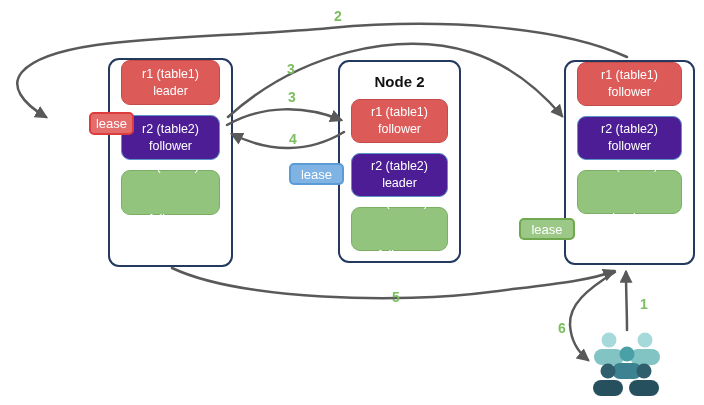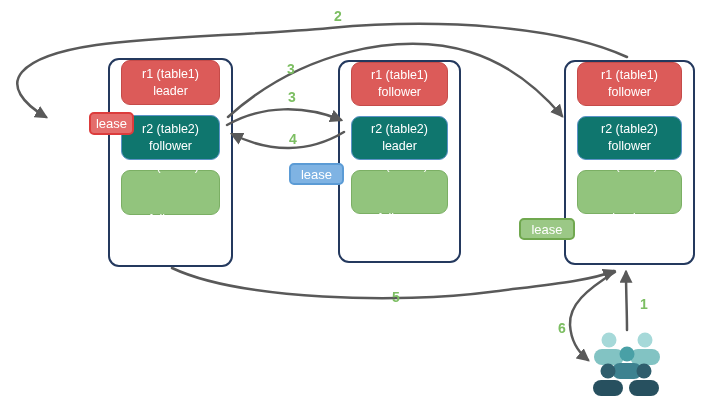--- a/index.html
+++ b/index.html
@@ -10,21 +10,21 @@
           box-sizing:border-box; z-index:1; }
   .node--1 { left:108px; top:58px;  width:125px; height:209px; }
   .node--2 { left:338px; top:60px;  width:123px; height:203px; }
   .node--3 { left:564px; top:60px;  width:131px; height:205px; }
   .node-title { text-align:center; font-weight:bold; font-size:15px; color:#111; margin:11px 4px 9px; }
   .replica { margin:0 11px 10px; height:45px; border-radius:9px; color:#fff; font-size:12.5px;
              line-height:1.35; display:flex; flex-direction:column; align-items:center;
              justify-content:center; text-align:center; box-sizing:border-box; border:1.5px solid transparent; }
   .node--2 .replica, .node--3 .replica { height:44px; }
   .replica--red   { background:#DC5B59; border-color:#C54B49; }
-  .replica--blue  { background:#0f766e; border-color:#5C93C8; }
+  .replica--blue  { background:#4c1d95; border-color:#5C93C8; }
   .replica--green { background:#92C47D; border-color:#7BAF64;gap:36px; }
 
   
   .lease { position:absolute; z-index:2; color:#fff; font-size:13px; display:flex; align-items:center;
            justify-content:center; border-radius:5px; box-sizing:border-box;margin-left:12px; }
   .lease--red   { left:77px;  top:112px; width:45px; height:23px; background:#E46D6C; border:2px solid #DC3C3C; }
   .lease--blue  { left:277px; top:163px; width:55px; height:22px; background:#7FB3E3; border:2px solid #5B9BD5; }
   .lease--green { left:507px; top:218px; width:56px; height:22px; background:#9BC886; border:2px solid #70A84F; }
 
   
@@ -55,20 +55,21 @@
       <span>r2 (table2)</span>
       <span>follower</span>
     </div>
     <div class="replica replica--green">
       <span>r3 (table3)</span>
       <span>follower</span>
     </div>
   </div>
 
   <div class="node node--2">
+    <div class="node-title">Node 2</div>
     <div class="replica replica--red">
       <span>r1 (table1)</span>
       <span>follower</span>
     </div>
     <div class="replica replica--blue">
       <span>r2 (table2)</span>
       <span>leader</span>
     </div>
     <div class="replica replica--green">
       <span>r3 (table3)</span>

